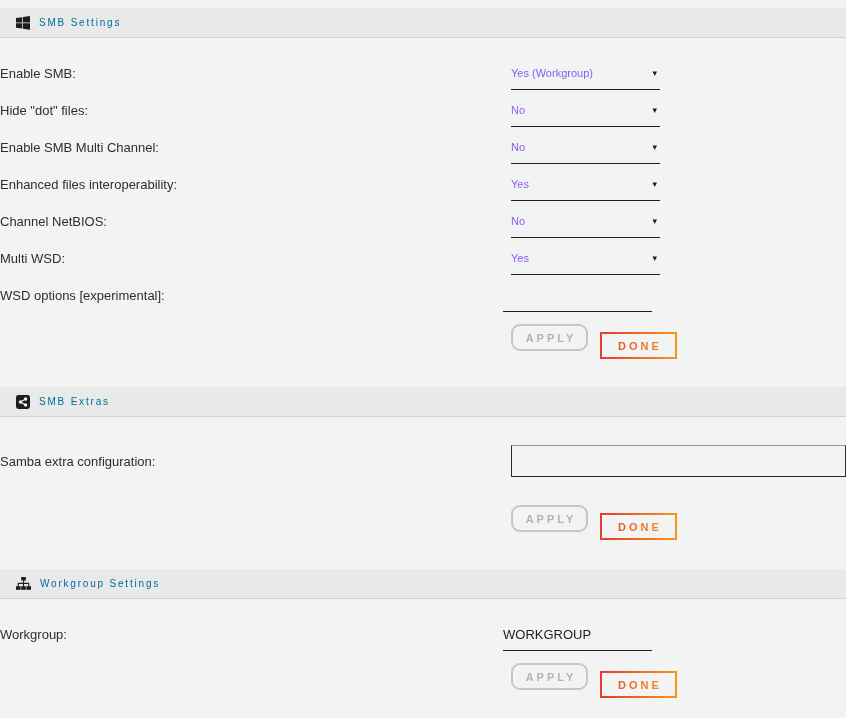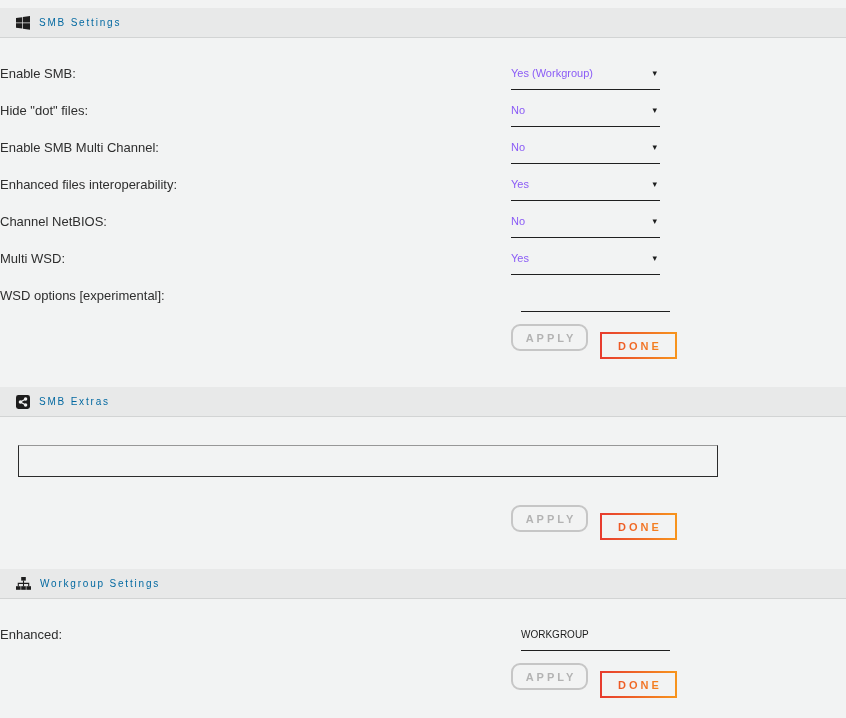--- a/index.html
+++ b/index.html
@@ -61,27 +61,27 @@
   .select .val { font-size: 11px; line-height: 17px; color: #8b5cf6; text-align: center; }
   .select .caret {
     font-size: 9px;
     line-height: 17px;
     color: #1c1c1c;
     padding-right: 3px;
   }
 
   
   .uline-input {
-    margin-left: 28px;
+    margin-left: 10px;
     width: 149px;
     border: none;
     border-bottom: 1px solid #1f1f1f;
     background: transparent;
     font-family: "Liberation Sans", sans-serif;
-    font-size: 10px;
+    font-size: 13px;
     line-height: 17px;
     color: #1c1c1c;
     padding: 0 0 7px 0;
     height: 25px;
     border-radius: 0;
     outline: none;
   }
 
   
   .bigbox {
@@ -223,20 +223,21 @@
         <circle cx="9.6" cy="4" r="1.7" fill="#f2f3f3"></circle>
         <circle cx="4.4" cy="7" r="1.7" fill="#f2f3f3"></circle>
         <circle cx="9.6" cy="10" r="1.7" fill="#f2f3f3"></circle>
       </svg>
     </span>
     <span class="bar-title">SMB Extras</span>
   </header>
 
   <div class="content extras">
     <div class="row">
+      <label class="lbl boxlbl">Samba extra configuration:</label>
       <textarea class="bigbox" spellcheck="false" style=""></textarea>
     </div>
 
     <div class="btnrow" style="margin-top:28px;">
       <button class="btn apply">APPLY</button>
       <button class="btn done">DONE</button>
     </div>
   </div>
 </section>
 
@@ -249,21 +250,21 @@
         <rect x="5.2" y="9.2" width="4.6" height="3.6" fill="#1d1d1d"></rect>
         <rect x="10.4" y="9.2" width="4.6" height="3.6" fill="#1d1d1d"></rect>
         <path d="M7.5 3.6 V6.4 M2.3 9.2 V6.4 H12.7 V9.2 M7.5 6.4 V9.2" stroke="#1d1d1d" stroke-width="1.1" fill="none"></path>
       </svg>
     </span>
     <span class="bar-title">Workgroup Settings</span>
   </header>
 
   <div class="content">
     <div class="row">
-      <label class="lbl">Enhanced:</label>
+      <label class="lbl">Workgroup:</label>
       <input class="uline-input" type="text" value="WORKGROUP" style="">
     </div>
 
     <div class="btnrow">
       <button class="btn apply">APPLY</button>
       <button class="btn done">DONE</button>
     </div>
   </div>
 </section>
 

